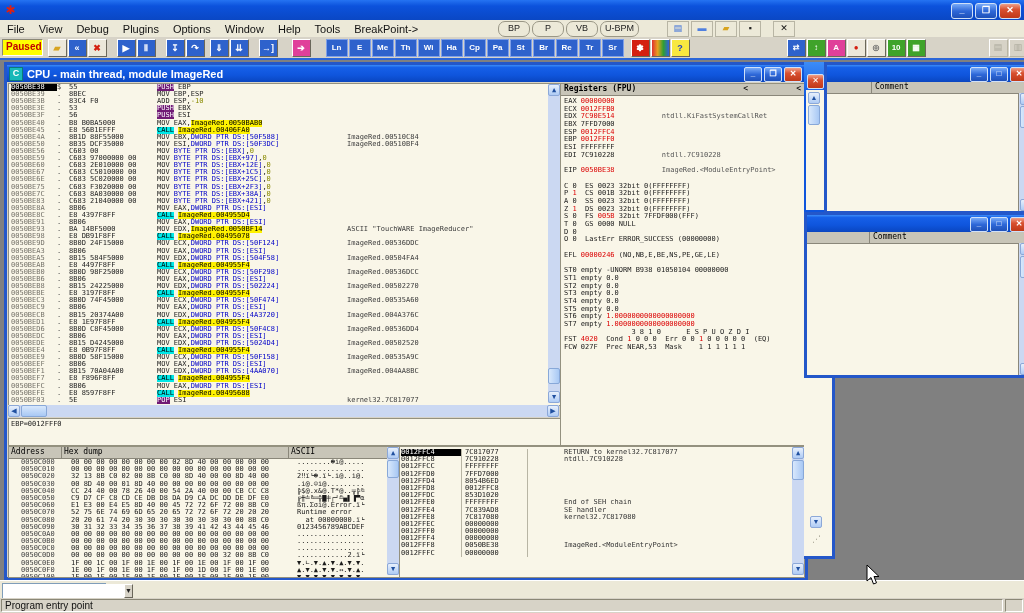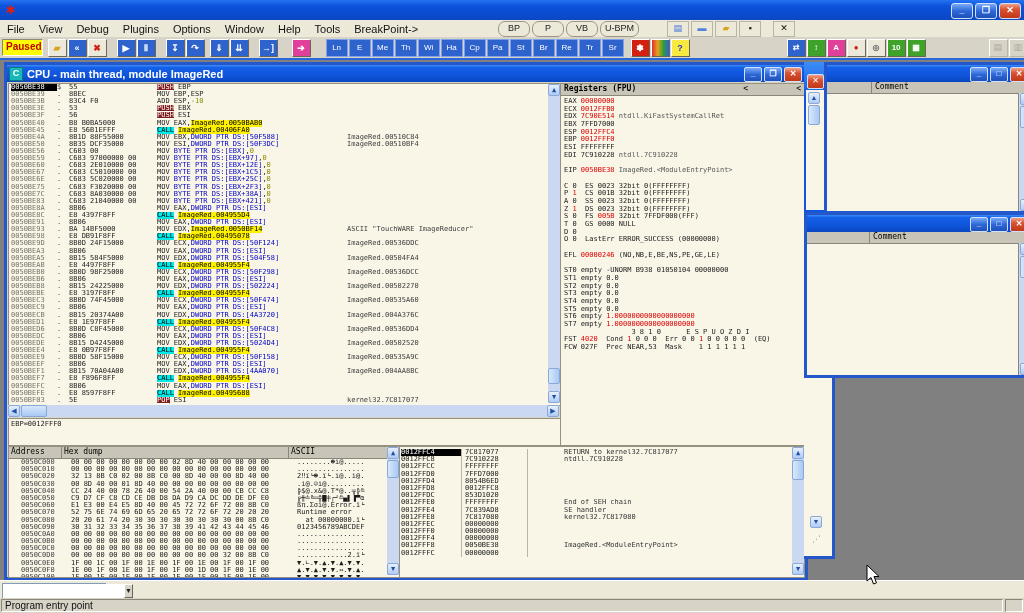--- a/index.html
+++ b/index.html
@@ -12,48 +12,48 @@
   .wb{width:20px;height:14px;border-radius:3px;border:1px solid #CFE0F8;color:#fff;font-size:9px;line-height:12px;text-align:center;font-weight:bold;background:linear-gradient(#78AAF8,#2E68D8 50%,#1E50B8);}
   .wb.close{background:linear-gradient(#F0A088,#D85030 40%,#C03818);}
   #menubar{position:absolute;left:0;top:20px;width:1024px;height:17px;background:#ECE9D8;border-bottom:1px solid #C8C5B4;display:flex;align-items:center;font-size:11px;color:#111;}
   .mi{padding:1px 7px;}
   #menu-right{position:absolute;left:498px;top:0;height:17px;display:flex;align-items:center;gap:2px;}
   .mrb{height:14px;min-width:22px;padding:0 4px;background:#ECE9D8;border:1px solid #9a9786;border-radius:7px;font-size:9px;line-height:13px;text-align:center;color:#222;}
   .mric{width:20px;height:14px;background:#ECE9D8;border:1px solid #b8b5a4;font-size:9px;line-height:13px;text-align:center;}
   #toolbar{position:absolute;left:0;top:37px;width:1024px;height:21px;background:#D7D3C7;border-bottom:1px solid #9a9786;display:flex;align-items:center;}
   #paused-box{width:56px;height:15px;margin-left:2px;background:#FFFF00;border:1px solid #8a8776;border-right-color:#fff;border-bottom-color:#fff;color:#C00000;font-size:10px;font-weight:bold;line-height:14px;padding-left:3px;}
   .tbtn{width:17px;height:16px;margin-left:1px;border:1px solid;border-color:#fff #6a675a #6a675a #fff;display:flex;align-items:center;justify-content:center;font-size:9px;font-weight:bold;overflow:hidden;}
-  .lbtn{width:20px;height:16px;margin-left:1px;background:#2E62CC;border:1px solid #7FA0E8;color:#fff;font-size:8px;line-height:15px;text-align:center;font-weight:normal;}
+  .lbtn{width:20px;height:16px;margin-left:1px;background:#2E62CC;border:1px solid #7FA0E8;color:#fff;font-size:8px;line-height:15px;text-align:center;font-weight:bold;}
   .rainbow{background:linear-gradient(90deg,#E03030,#E8A020,#30A030,#3060E0)!important;}
   .palebtn{width:17px;height:16px;margin-left:1px;border:1px solid;border-color:#fff #b8b5a4 #b8b5a4 #fff;color:#aaa89a;font-size:9px;text-align:center;line-height:15px;}
   
   #mdi{position:absolute;left:0;top:58px;width:1024px;height:522px;background:#808080;border-top:2px solid #2C66D8;}
   .childwin{position:absolute;border:3px solid #2457C9;background:#F9F6E8;}
   .ctitle{height:17px;background:linear-gradient(180deg,#3C8CF8 0%,#1660E8 15%,#0F55DC 60%,#0A46C0 100%);display:flex;align-items:center;color:#fff;font-weight:bold;font-size:11px;position:relative;}
   .ctitle .cwb{width:16px;height:13px;border-radius:2px;border:1px solid #CFE0F8;color:#fff;font-size:8px;line-height:11px;text-align:center;font-weight:bold;background:linear-gradient(#78AAF8,#2E68D8 50%,#1E50B8);}
   .ctitle .cwb.close{background:linear-gradient(#F0A088,#D85030 40%,#C03818);}
   .cicon{width:12px;height:12px;background:#18B8B8;border:1px solid #0a7a7a;color:#fff;font-size:9px;line-height:11px;text-align:center;font-weight:bold;margin:0 4px 0 2px;}
   
   .pane{position:absolute;background:#F9F6E8;border:1px solid #94917F;font-family:"DejaVu Sans Mono",monospace;font-size:7px;color:#1a1a1a;overflow:hidden;}
   .phead{height:11px;background:#C8C5B8;border-bottom:1px solid #8a877a;font-size:8px;line-height:10px;color:#000;display:flex;}
   .dr{display:flex;height:7.11px;line-height:7.11px;overflow:hidden;}
   .dr span{white-space:pre;overflow:hidden;}
   .c-ad{width:46px;color:#76736a;flex:none;}
   .c-ad.sel{background:#000;color:#fff;}
   .c-sy{width:12px;flex:none;color:#444;}
   .c-by{width:88px;flex:none;color:#222;}
   .c-in{width:190px;flex:none;}
   .c-cm{flex:1;color:#3c3c3c;}
-  .pus{background:#7f1d1d;color:#fff;text-decoration:underline;}
+  .pus{background:#701a75;color:#fff;}
   .cal{background:#00E8E8;color:#000;}
   .yel{background:#FFF200;color:#000;}
   .blu{color:#0000C8;}
   .oli{color:#8A8A00;}
   .red{color:#DC0000;}
-  .gry{color:#555;}
+  .gry{color:#555;padding-left:43px;}
   .rl{height:7.7px;line-height:7.7px;white-space:pre;overflow:hidden;}
   .dmr{display:flex;height:7.2px;line-height:7.2px;overflow:hidden;}
   .d-ad{width:50px;flex:none;color:#444;white-space:pre;}
   .d-hx{width:226px;flex:none;white-space:pre;}
   .d-as{flex:1;white-space:pre;}
   .str{display:flex;height:7.2px;line-height:7.2px;overflow:hidden;}
   .s-ad{width:60px;flex:none;white-space:pre;border-right:1px solid #b8b5a4;}
   .s-ad.sel{background:#000;color:#fff;}
   .s-vl{width:62px;flex:none;white-space:pre;border-right:1px solid #b8b5a4;padding-left:3px;}
   .s-cm{flex:1;white-space:pre;padding-left:3px;color:#333;margin-left:33px;}

